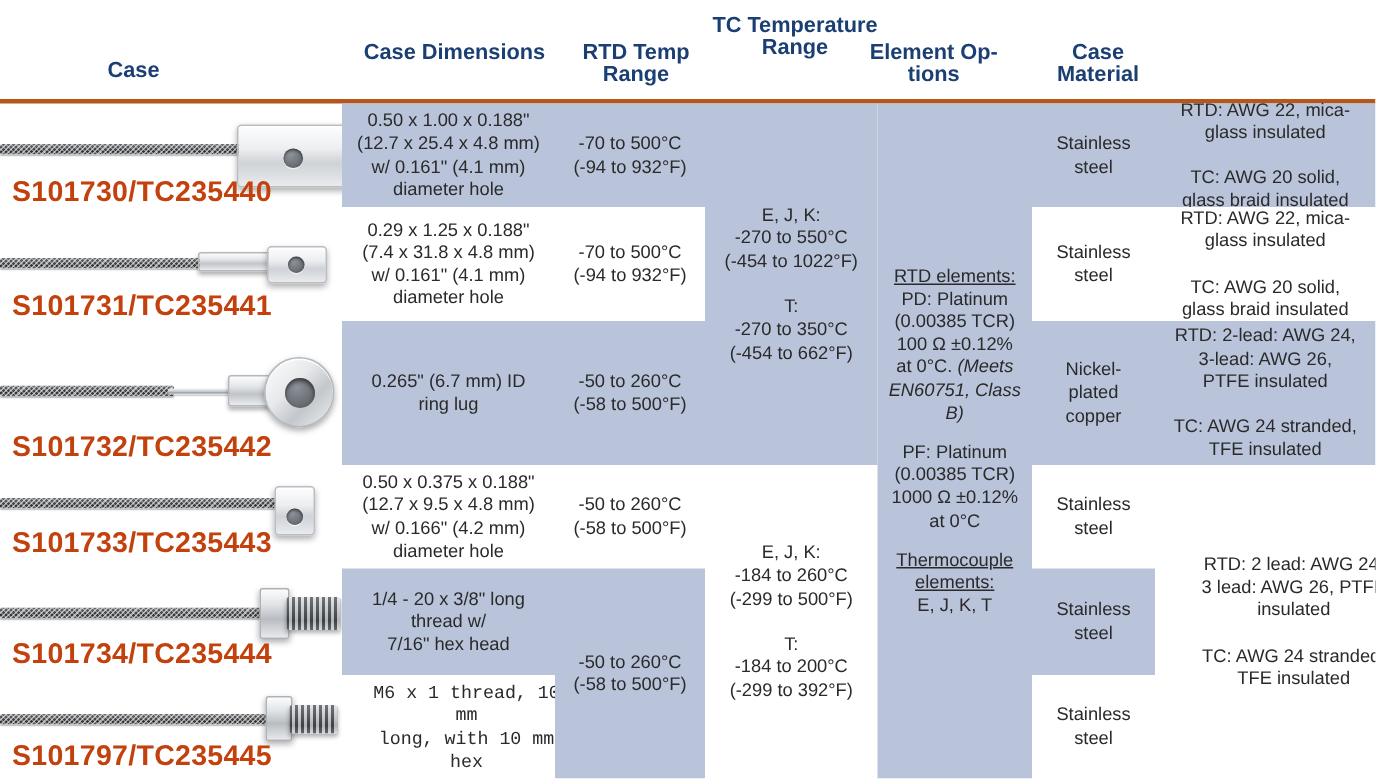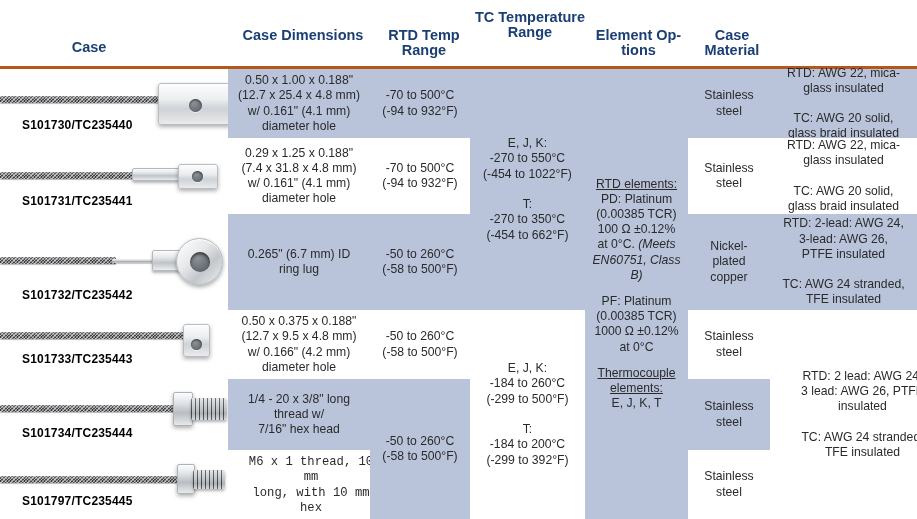--- a/index.html
+++ b/index.html
@@ -57,24 +57,24 @@
   .cell.shade-light { background: #b9c4db; }
   .cell.shade-white { background: #ffffff; }
 
   
   .case-cell {
     position: absolute;
     overflow: hidden;
   }
   .case-label {
     position: absolute;
-    left: 22px;
-    font-size: 12px;
+    left: 8px;
+    font-size: 19px;
     font-weight: bold;
-    color: #000000;
+    color: #c2410c;
     letter-spacing: 0.2px;
     white-space: nowrap;
   }
 
   
   .probe { position: absolute; }
   .cable {
     position: absolute;
     height: 7px;
     border-radius: 1px;
@@ -152,21 +152,21 @@
 
   <div class="header-row">
     <div class="hcell left" style="left:14px; top:40px; width:150px;">Case</div>
     <div class="hcell" style="left:228px; top:28px; width:150px;">Case
 Dimensions</div>
     <div class="hcell" style="left:370px; top:28px; width:108px;">RTD Temp
 Range</div>
     <div class="hcell" style="left:470px; top:10px; width:120px;">TC
 Temperature
 Range</div>
-    <div class="hcell" style="left:586px; top:28px; width:105px;">Element Op-
+    <div class="hcell" style="left:570px; top:28px; width:105px;">Element Op-
 tions</div>
     <div class="hcell" style="left:688px; top:28px; width:88px;">Case
 Material</div>
     <div class="header-rule"></div>
   </div>
 
   <div class="case-cell shade-dark" style="left:0; top:69px; width:228px; height:69px;">
     <div class="probe">
       <div class="cable" style="left:0px; top:27px; width:168px;"></div>
       <div class="tab-plate" style="left:158px; top:14px; width:74px; height:42px;"></div>

